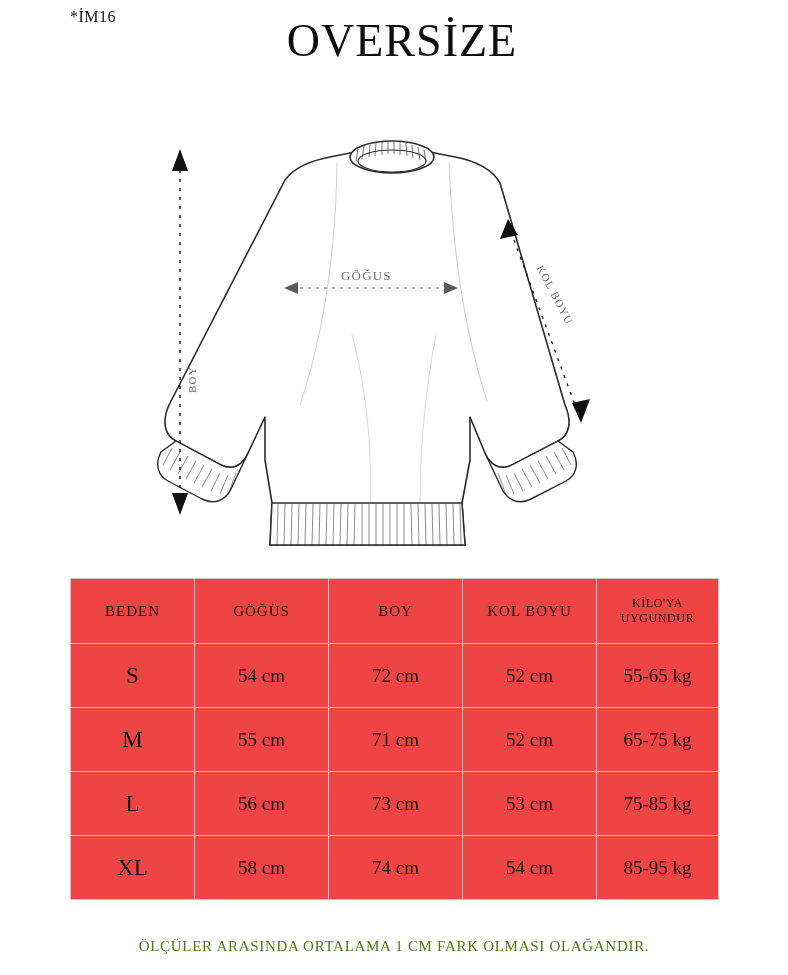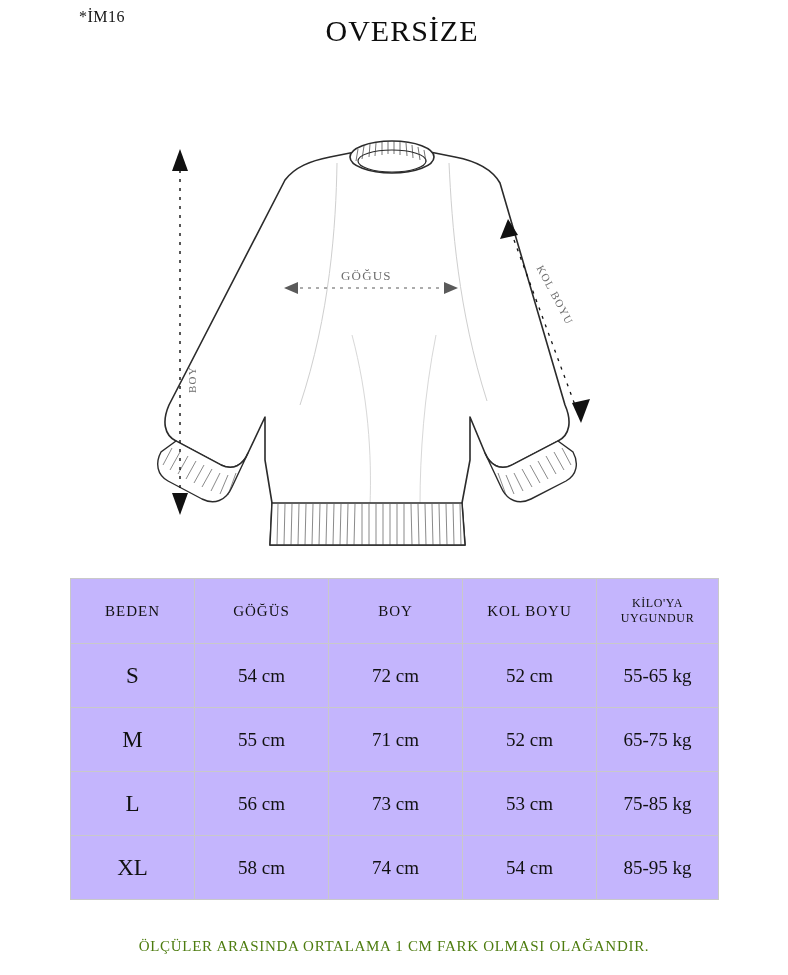--- a/index.html
+++ b/index.html
@@ -12,35 +12,35 @@
     height: 975px;
     position: relative;
     font-family: "Liberation Serif", serif;
     color: #1a1a1a;
     overflow: hidden;
   }
 
   
   .sku {
     position: absolute;
-    left: 79px;
+    left: 70px;
     top: 8px;
     font-family: "Liberation Serif", serif;
     font-size: 16px;
     letter-spacing: 0.5px;
     color: #161616;
   }
   .title {
     position: absolute;
     left: 16px;
     right: 0;
     top: 14px;
     text-align: center;
     font-family: "Liberation Serif", serif;
-    font-size: 30px;
+    font-size: 46px;
     letter-spacing: 1px;
     color: #0d0d0d;
   }
 
   
   .illus {
     position: absolute;
     left: 0;
     top: 105px;
     width: 788px;
@@ -90,21 +90,21 @@
   table.size-table col.c0 { width: 124px; }
   table.size-table col.c1 { width: 134px; }
   table.size-table col.c2 { width: 134px; }
   table.size-table col.c3 { width: 134px; }
   table.size-table col.c4 { width: 122px; }
 
   table.size-table th,
   table.size-table td {
     border: 1px solid #c9c9c9;
     text-align: center;
-    background: #c4b5fd;
+    background: #ef4444;
   }
   table.size-table thead th {
     height: 62px;
     font-family: "Liberation Serif", serif;
     font-weight: normal;
     font-size: 15px;
     letter-spacing: 1px;
     color: #111;
     vertical-align: middle;
   }

